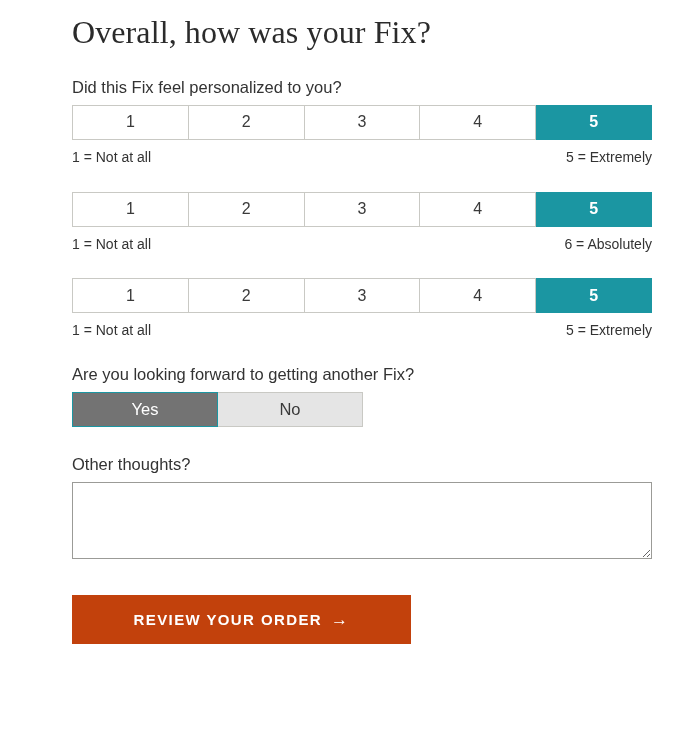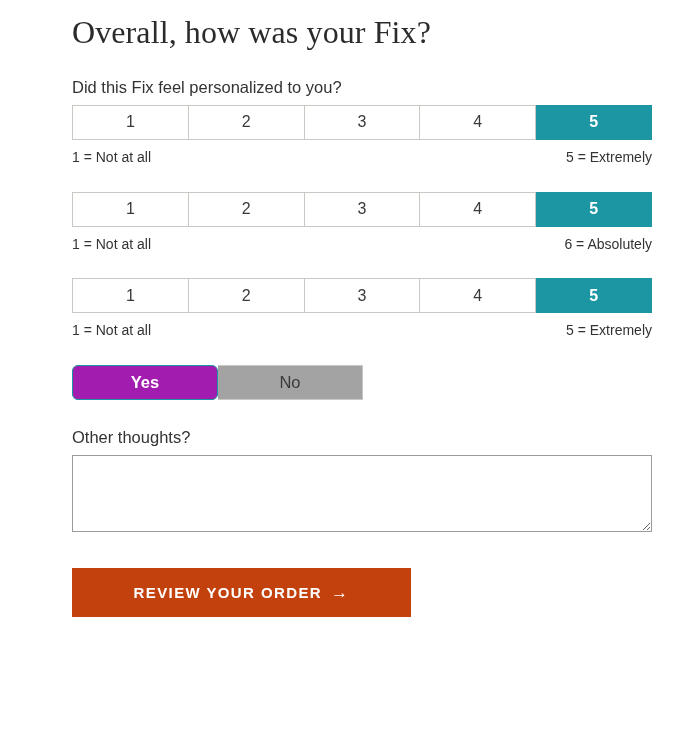--- a/index.html
+++ b/index.html
@@ -100,35 +100,34 @@
     box-sizing: border-box;
   }
   .binary-option {
     flex: 1 1 0;
     display: flex;
     align-items: center;
     justify-content: center;
     box-sizing: border-box;
     border: 1px solid #c9c9c4;
     border-left-width: 0;
-    background: #a3a3a3;
+    background: #e5e5e5;
     font-size: 16.5px;
     color: #3a3a3a;
     cursor: pointer;
     user-select: none;
   }
   .binary-option:first-child {
     border-left-width: 1px;
   }
   .binary-option.selected {
-    background: #a21caf;
+    background: #737373;
     border-color: #1b96a2;
     color: #ffffff;
-    font-weight: 700;
-    border-radius: 6px;
+    font-weight: 400;
   }
 
   
   .thoughts-block {
     margin-top: 28px;
   }
   .thoughts-input {
     display: block;
     width: 580px;
     height: 77px;
@@ -216,20 +215,21 @@
       <div class="scale-option">4</div>
       <div class="scale-option selected">5</div>
     </div>
     <div class="anchor-row">
       <span>1 = Not at all</span>
       <span>5 = Extremely</span>
     </div>
   </div>
 
   <div class="question-block">
+    <div class="question-label">Are you looking forward to getting another Fix?</div>
     <div class="binary-row">
       <div class="binary-option selected">Yes</div>
       <div class="binary-option">No</div>
     </div>
   </div>
 
   <div class="thoughts-block">
     <div class="question-label">Other thoughts?</div>
     <textarea class="thoughts-input" placeholder="" style=""></textarea>
   </div>

